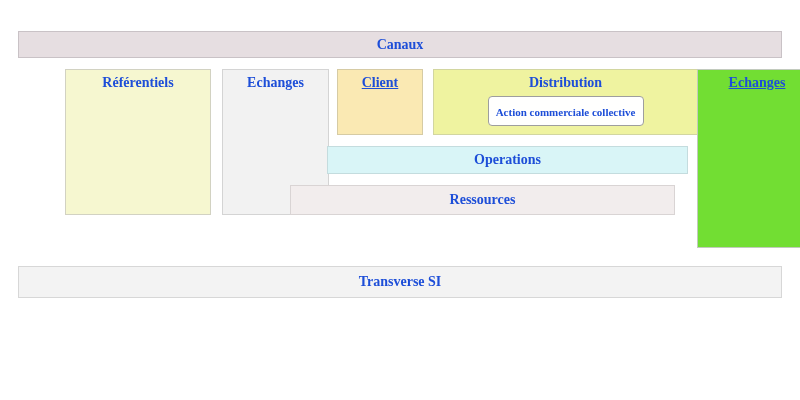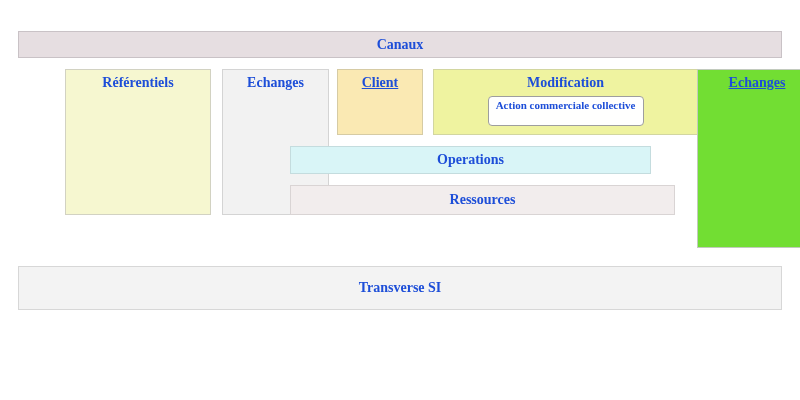--- a/index.html
+++ b/index.html
@@ -37,37 +37,37 @@
   }
   .bar-canaux        { left:18px;  top:31px;  width:764px; height:27px;  border-color:#c9c2c6; }
   .zone-referentiels { left:18px;  top:69px;  width:146px; height:146px; border-color:#d2d2c2; }
   .zone-pilotage     { left:175px; top:69px;  width:107px; height:146px; border-color:#d4d4d4; }
   .zone-client       { left:290px; top:69px;  width:86px;  height:66px;  border-color:#d6cba4;text-decoration:underline; }
   .zone-distribution { left:386px; top:69px;  width:265px; height:66px;  border-color:#d2d6a0; }
   .zone-echanges     { left:650px; top:69px;  width:120px; height:179px; border-color:#c2cabd;text-decoration:underline; }
   .bar-operations    { left:290px; top:146px; width:361px; height:28px;  border-color:#c4dcde; }
   .bar-ressources    { left:290px; top:185px; width:385px; height:30px;  border-color:#d9d4d4; }
   .bar-data          { left:18px;  top:227px; width:764px; height:27px;  border-color:#d6ced2; }
-  .bar-transverse    { left:18px;  top:266px; width:764px; height:44px;  border-color:#d7d7d7; }
+  .bar-transverse    { left:18px;  top:266px; width:764px; height:32px;  border-color:#d7d7d7; }
 
   .callout {
     position: absolute;
     top: 26px;
     left: 0;
     right: 0;
     margin: 0 auto;
     width: 156px;
     height: 30px;
     box-sizing: border-box;
     background: #fffffe;
     border: 1px solid #9e9e9e;
     border-radius: 4px;
     font-size: 11px;
     line-height: 13px;
-    padding-top: 2px;
+    padding-top: 9px;
     text-align: center;
   }
   .callout .callout-title   { font-weight: bold; }
   .callout .callout-subtitle{ font-weight: normal; }
 </style>
 </head>
 <body>
 
 <div class="canvas">
 
@@ -81,31 +81,31 @@
 
   <div class="block zone zone-pilotage" style="background-color: rgb(242, 242, 242);">
     <span>Echanges</span>
   </div>
 
   <div class="block zone zone-client" style="background-color: rgb(250, 233, 179);">
     <span>Client</span>
   </div>
 
   <div class="block zone zone-distribution" style="background-color: rgb(239, 243, 160);">
-    <span>Modification</span>
+    <span>Distribution</span>
     <div class="callout" style="background-color: rgb(255, 255, 254);">
       <div class="callout-title">Action commerciale collective</div>
     </div>
   </div>
 
   <div class="block zone zone-echanges" style="background-color: rgb(114, 222, 51);">
     <span>Echanges</span>
   </div>
 
-  <div class="block bar bar-operations" style="background-color: rgb(217, 245, 247);">
+  <div class="block bar bar-operations" style="background-color: rgb(217, 245, 247); margin-left: 37px;">
     <span>Operations</span>
   </div>
 
   <div class="block bar bar-ressources" style="background-color: rgb(242, 237, 237);">
     <span>Ressources</span>
   </div>
 
 
   <div class="block bar bar-transverse" style="background-color: rgb(243, 243, 243);">
     <span>Transverse SI</span>

